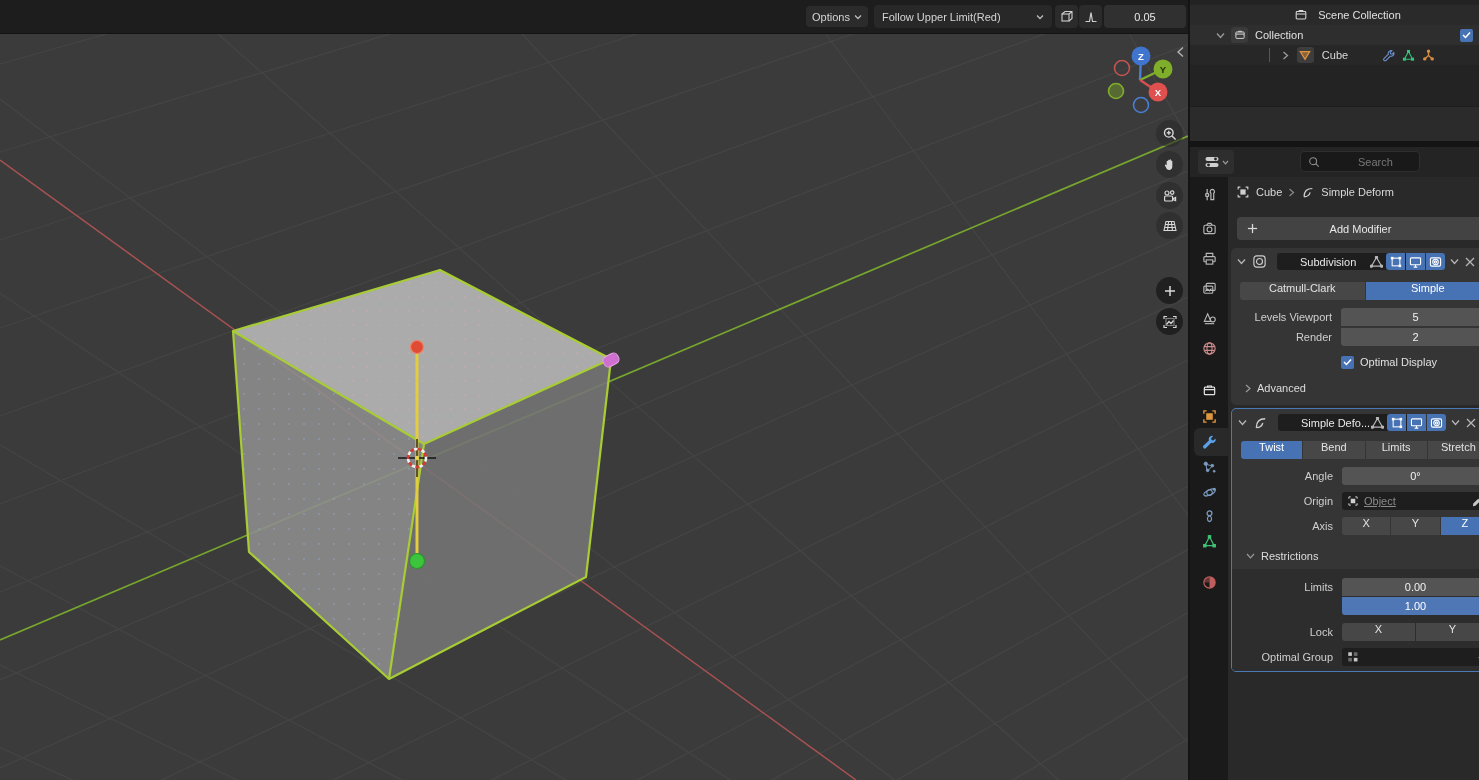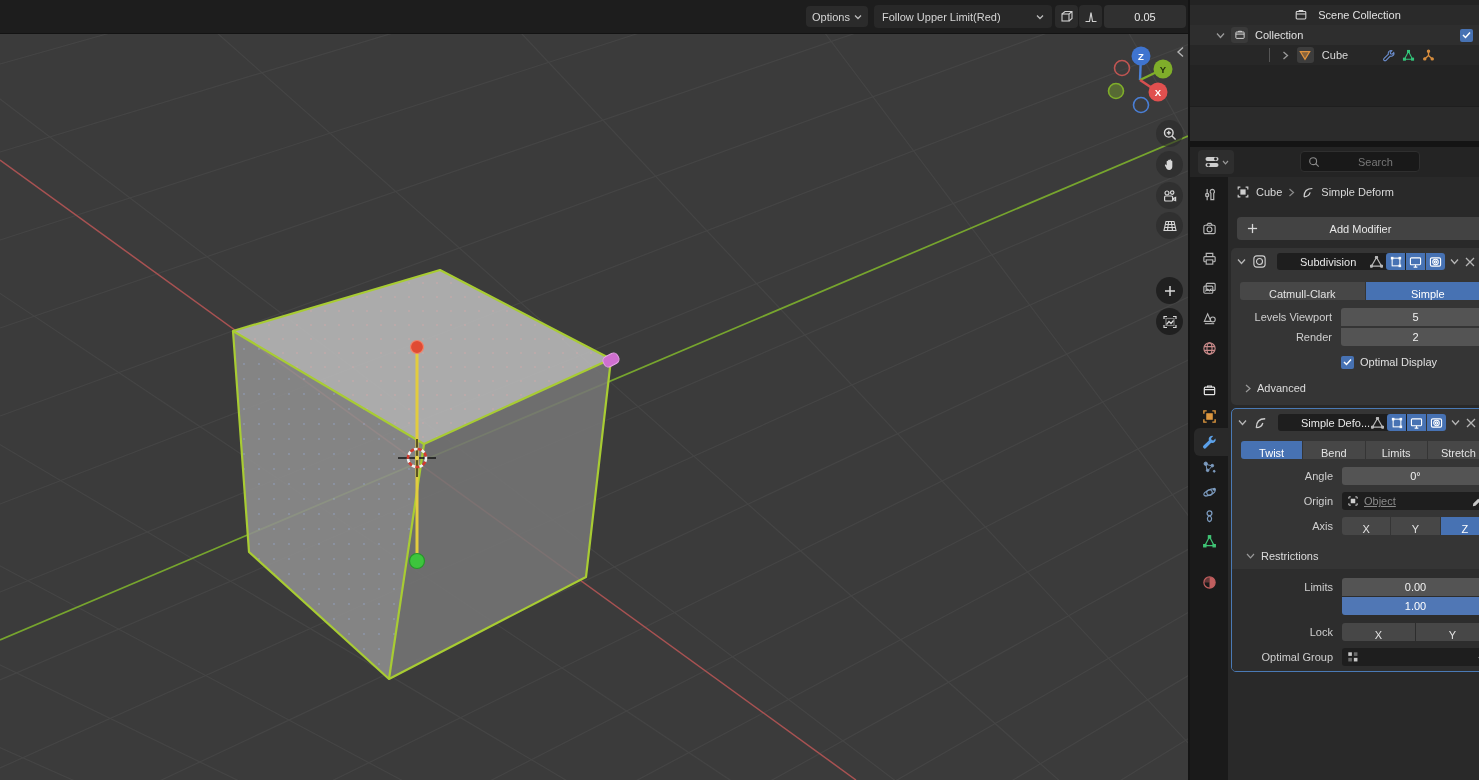--- a/index.html
+++ b/index.html
@@ -21,21 +21,21 @@
   #tabcol{position:absolute;left:0;top:177px;width:38px;height:603px;background:#1a1a1a;}
   .tab{position:absolute;left:3px;width:32px;height:24px;display:flex;align-items:center;justify-content:center;}
   #propcontent{position:absolute;left:38px;top:177px;width:251px;height:603px;background:#292929;}
   .panel{position:absolute;left:41px;width:259px;background:#353535;border-radius:5px;}
   .row{display:flex;align-items:center;height:18px;margin:1px 0;position:absolute;left:0;right:0;}
   .lbl{width:101px;text-align:right;padding-right:9px;color:#cfcfcf;flex:none;white-space:nowrap;}
   .ctrl{flex:1;display:flex;min-width:0;}
   .num{background:#545454;border-radius:3px;height:18px;flex:1;display:flex;align-items:center;justify-content:center;color:#f2f2f2;}
   .num.blue{background:#5077b5;color:#fff;}
   .darkfield{background:#1e1e1e;border-radius:3px;height:18px;flex:1;display:flex;align-items:center;gap:5px;padding:0 5px;color:#8a8a8a;min-width:0;}
-  .seg{flex:1;background:#474747;height:18px;display:flex;align-items:flex-end;justify-content:center;color:#e3e3e3;margin-right:1px;white-space:nowrap;overflow:hidden;}
+  .seg{flex:1;background:#474747;height:18px;display:flex;align-items:flex-start;justify-content:center;color:#e3e3e3;margin-right:1px;white-space:nowrap;overflow:hidden;}
   .seg:first-child{border-radius:3px 0 0 3px;}
   .seg:last-child{border-radius:0 3px 3px 0;margin-right:0;}
   .seg.sel{background:#4772b3;color:#fff;}
   .phead{position:absolute;left:0;right:0;top:2px;height:24px;}
   .pname{position:absolute;background:#1e1e1e;border-radius:3px;height:17px;top:3px;left:46px;width:88px;padding:0 23px;display:flex;align-items:center;color:#e8e8e8;white-space:nowrap;overflow:hidden;}
   .hic{position:absolute;top:3px;width:19px;height:17px;display:flex;align-items:center;justify-content:center;}
   .hic.on{background:#4772b3;}
   .hic.gl{border-radius:3px 0 0 3px;}
   .hic.gr{border-radius:0 3px 3px 0;}
   .chk{width:13px;height:13px;background:#4772b3;border-radius:2px;display:flex;align-items:center;justify-content:center;flex:none;}

